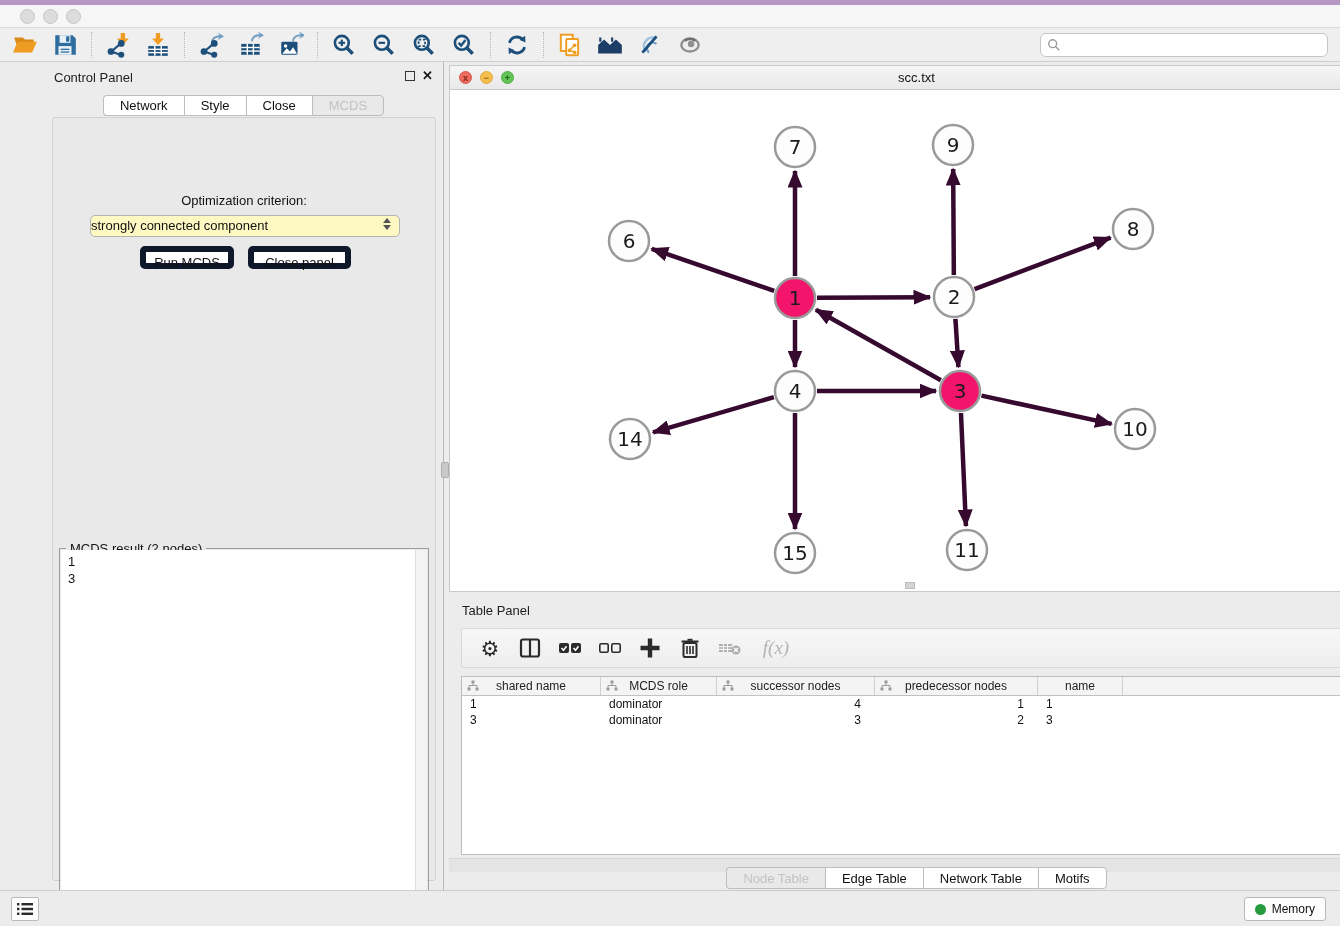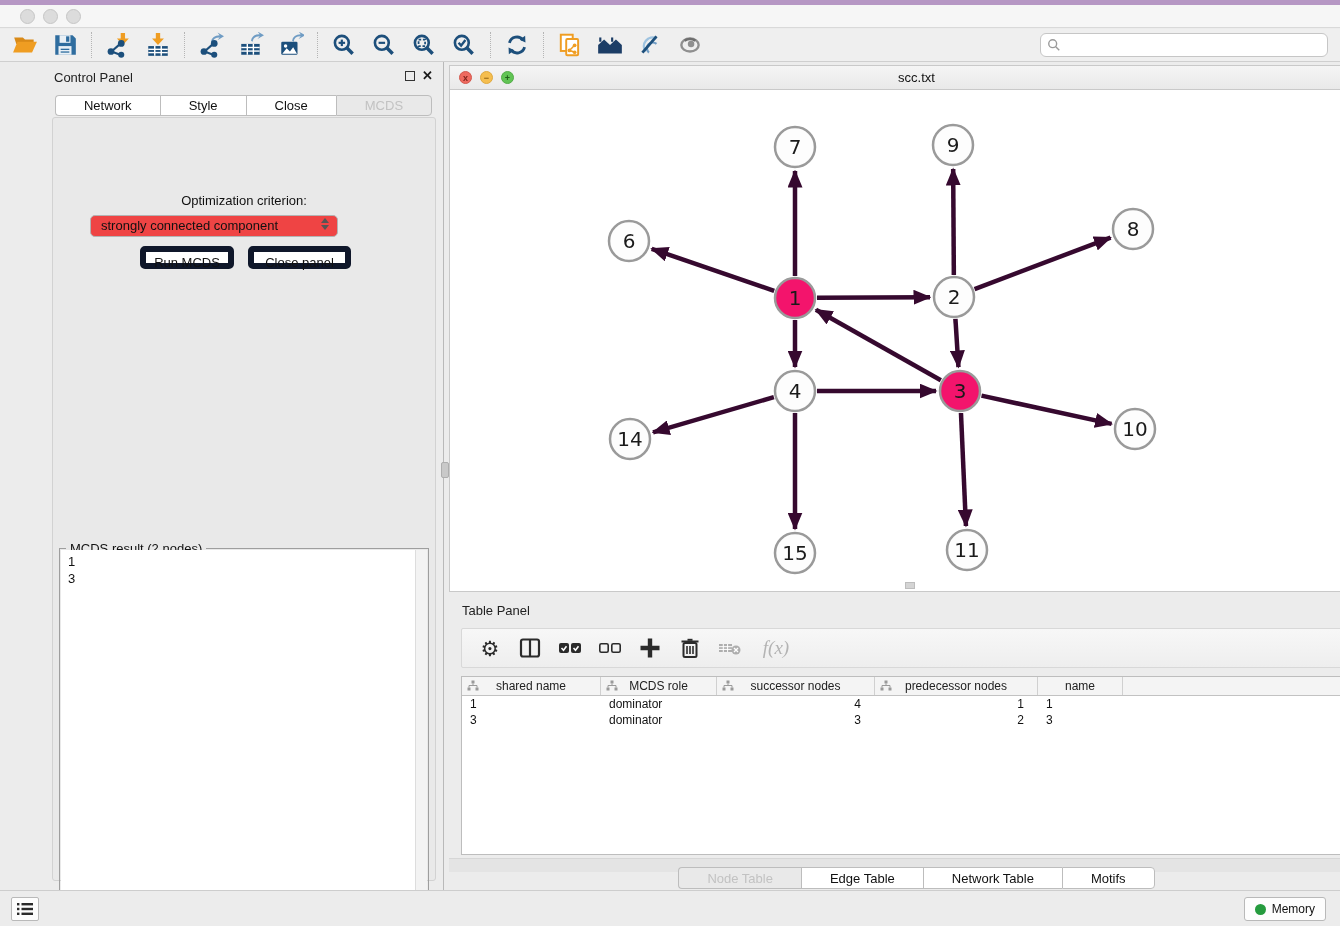--- a/index.html
+++ b/index.html
@@ -24,27 +24,27 @@
   
   .main { position:absolute; left:0; top:62px; width:100%; height:828px;margin-left:44px; }
 
   
   .control-panel { position:absolute; left:0; top:0; width:400px; height:828px; background:#ececec; border-right:1px solid #b9b9b9; }
   .cp-header { position:absolute; left:0; top:0; width:100%; height:28px; }
   .cp-title { position:absolute; left:10px; top:8px; font-size:13px; color:#222; }
   .float-ic { position:absolute; top:9px; width:10px; height:10px; border:1.6px solid #333; }
   .close-ic { position:absolute; top:6px; font-size:13px; font-weight:bold; color:#1a1a1a; cursor:default; }
   .cp-tabs { position:absolute; left:0; top:33px; width:100%; display:flex; justify-content:center; }
-  .tabseg { height:21px; padding:0 28px; font-size:13px; line-height:20px; background:#fff; border:1px solid #bdbdbd; border-right:none; color:#111; }
+  .tabseg { height:21px; padding:0 16px; font-size:13px; line-height:20px; background:#fff; border:1px solid #bdbdbd; border-right:none; color:#111; }
   .tabseg:first-child { border-radius:4px 0 0 4px; }
   .tabseg:last-child { border-radius:0 4px 4px 0; border-right:1px solid #bdbdbd; }
   .tabseg.sel { background:#e9e9e9; color:#c2c2c2; }
   .cp-body { position:absolute; left:8px; top:55px; width:384px; height:764px; background:#e9e9e9; border:1px solid #d2d2d2; border-radius:3px; }
   .opt-label { position:absolute; left:0; width:100%; top:75px; text-align:center; font-size:13px; color:#111; }
-  .combo { position:absolute; left:37px; top:97px; width:248px; height:22px; background:#ef4444; border:1px solid #b3b3b3; border-radius:5px; font-size:13px; line-height:20px; padding-left:10px; color:#111; }
+  .combo { position:absolute; left:37px; top:97px; width:310px; height:22px; background:#fef9c3; border:1px solid #b3b3b3; border-radius:5px; font-size:13px; line-height:20px; color:#111; }
   .combo .stepper { position:absolute; right:8px; top:2px; display:flex; flex-direction:column; gap:2px; }
   .combo .stepper i { display:block; width:0; height:0; border-left:4px solid transparent; border-right:4px solid transparent; }
   .combo .stepper .up { border-bottom:5px solid #555; }
   .combo .stepper .dn { border-top:5px solid #555; }
   .cp-btn { position:absolute; top:128px; height:23px; background:#fff; border:6px solid #0f172a; border-radius:5px; font-size:13px; color:#111; text-align:center; line-height:21px; }
   .result-group { position:absolute; left:6px; top:430px; width:370px; height:382px; border:1px solid #9e9e9e; }
   .result-title { position:absolute; left:6px; top:-8px; background:#e9e9e9; padding:0 4px; font-size:13px; color:#111; }
   .result-area { position:absolute; left:1px; top:1px; right:1px; bottom:1px; background:#fff; }
   .result-area pre { font-family:"Liberation Sans", sans-serif; font-size:13px; line-height:17px; padding:3px 0 0 7px; color:#111; }
   .result-scroll { position:absolute; right:0; top:0; width:12px; height:100%; background:#f3f3f3; border-left:1px solid #ddd; }

